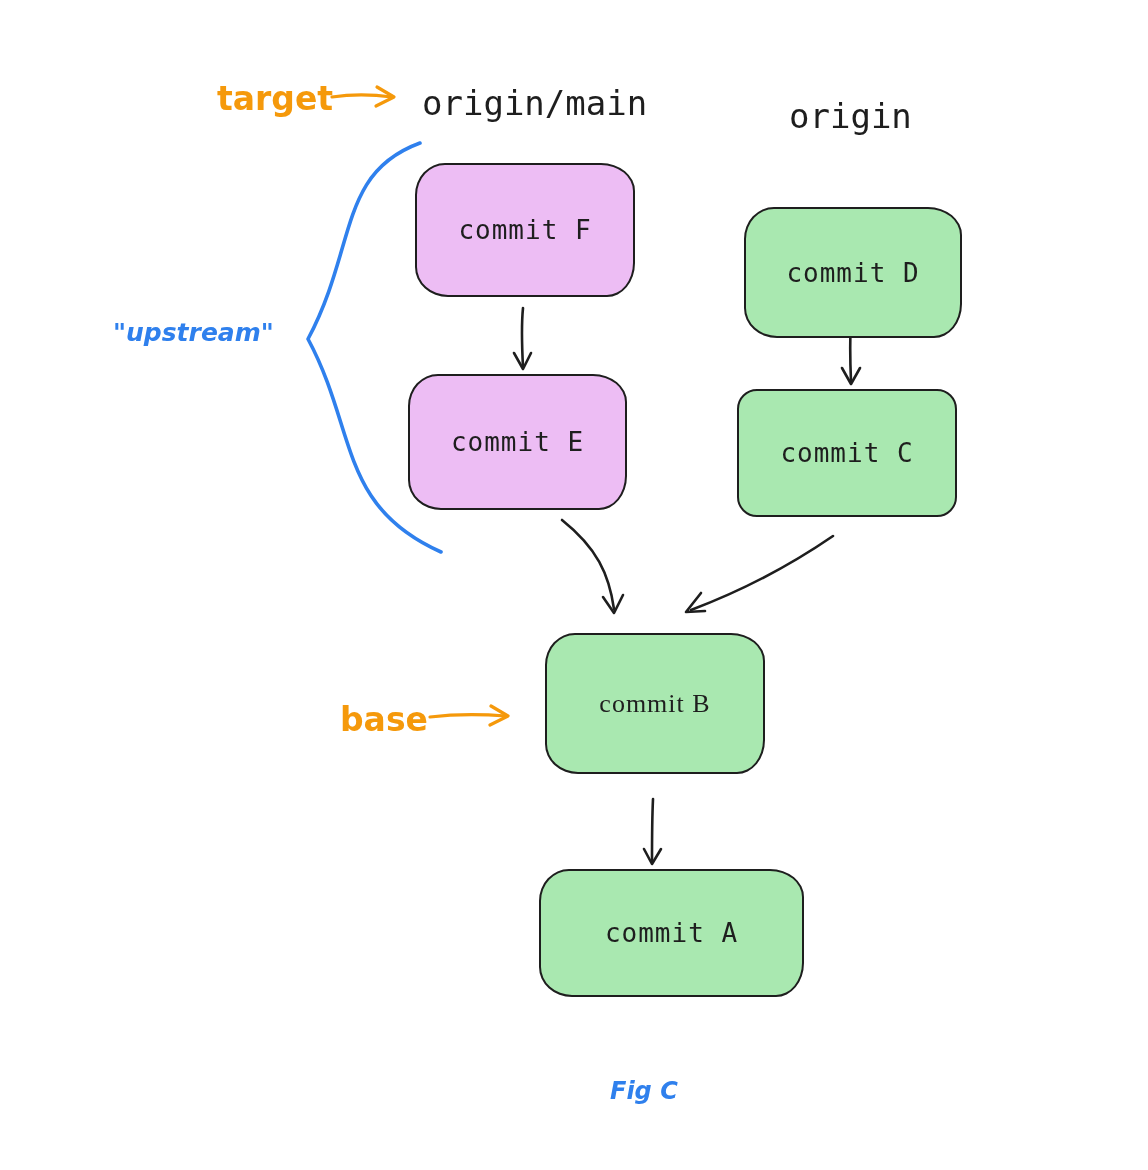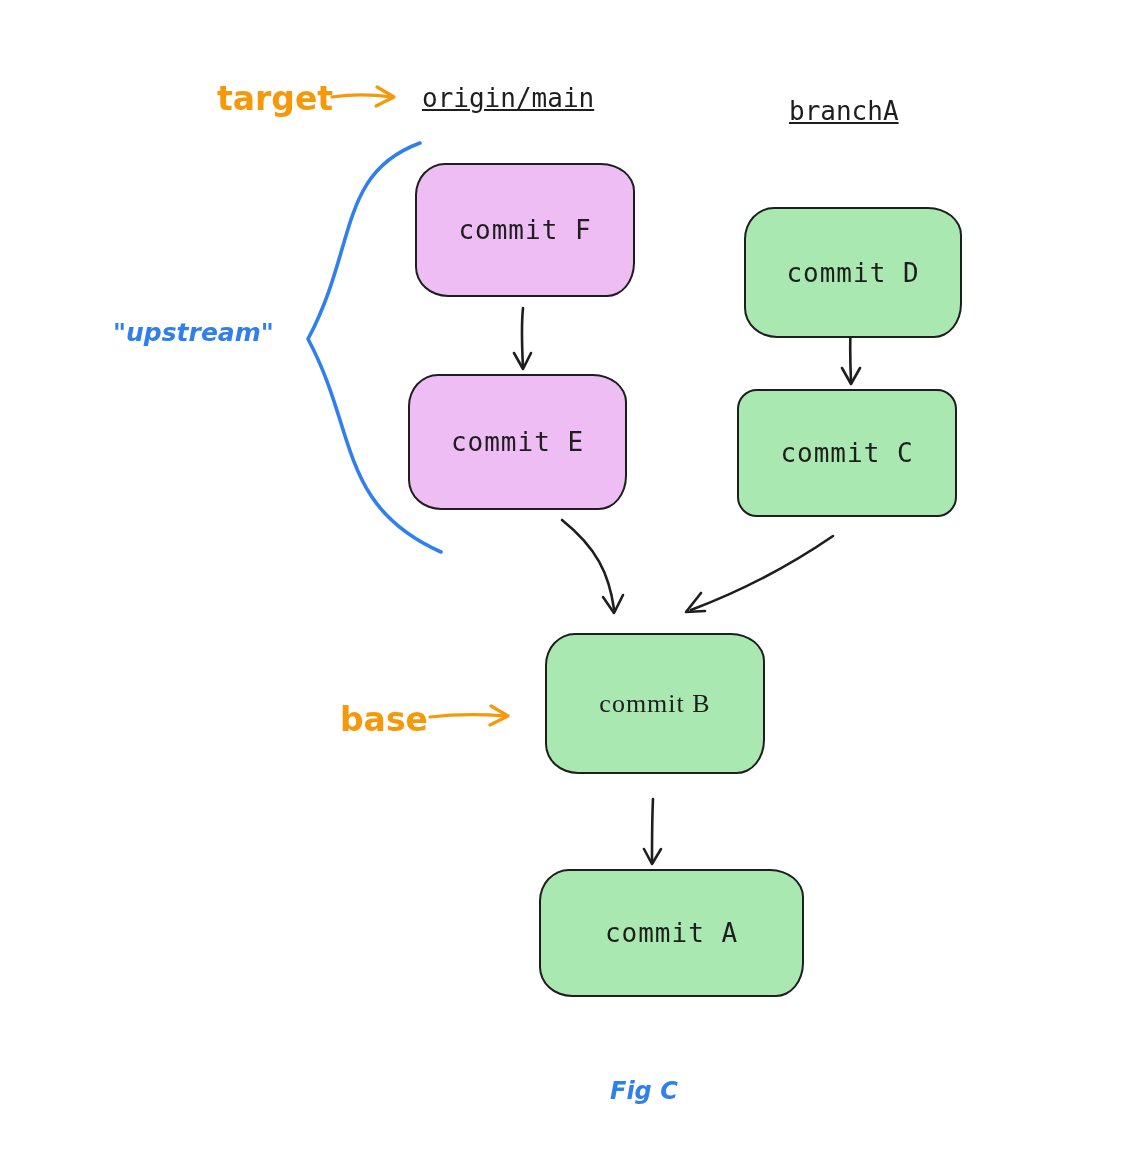--- a/index.html
+++ b/index.html
@@ -38,22 +38,21 @@
   .node.violet { background: #edbdf4; }
   .node.green  { background: #a9e8b0; }
 
   .label {
     position: absolute;
     white-space: nowrap;
     color: #1e1e1e;
   }
   .label.mono {
     font-family: "DejaVu Sans Mono", monospace;
-    font-size: 26px;
-    text-decoration: underline;
+    font-size: 34px;
   }
   .label.orange {
     color: #f5990b;
     font-size: 33px;
     font-weight: 700;
     font-family: "DejaVu Sans", sans-serif;
   }
   .label.blue {
     color: #2f80ed;
     font-size: 25px;
@@ -109,21 +108,21 @@
 
     <g stroke="#2f80ed" stroke-width="3.6" fill="none" stroke-linecap="round" stroke-linejoin="round">
       <path d="M 420 143 C 338 173, 357 247, 308 339 C 357 430, 338 506, 441 552"></path>
     </g>
   </svg>
 
   <div class="label orange" style="left:217px; top:79px;">target</div>
 
   <div class="label mono" style="left:422px; top:83px;">origin/main</div>
 
-  <div class="label mono" style="left:789px; top:96px;">branchA</div>
+  <div class="label mono" style="left:789px; top:96px;">origin</div>
 
   <div class="label blue" style="left:113px; top:318px;">"upstream"</div>
 
   <div class="label orange" style="left:340px; top:700px;">base</div>
 
   <div class="label blue fig" style="left:610px; top:1077px;">Fig C</div>
 
   <div class="node violet" style="left:408px; top:374px; width:219px; height:136px;">
     <span>commit E</span>
   </div>

